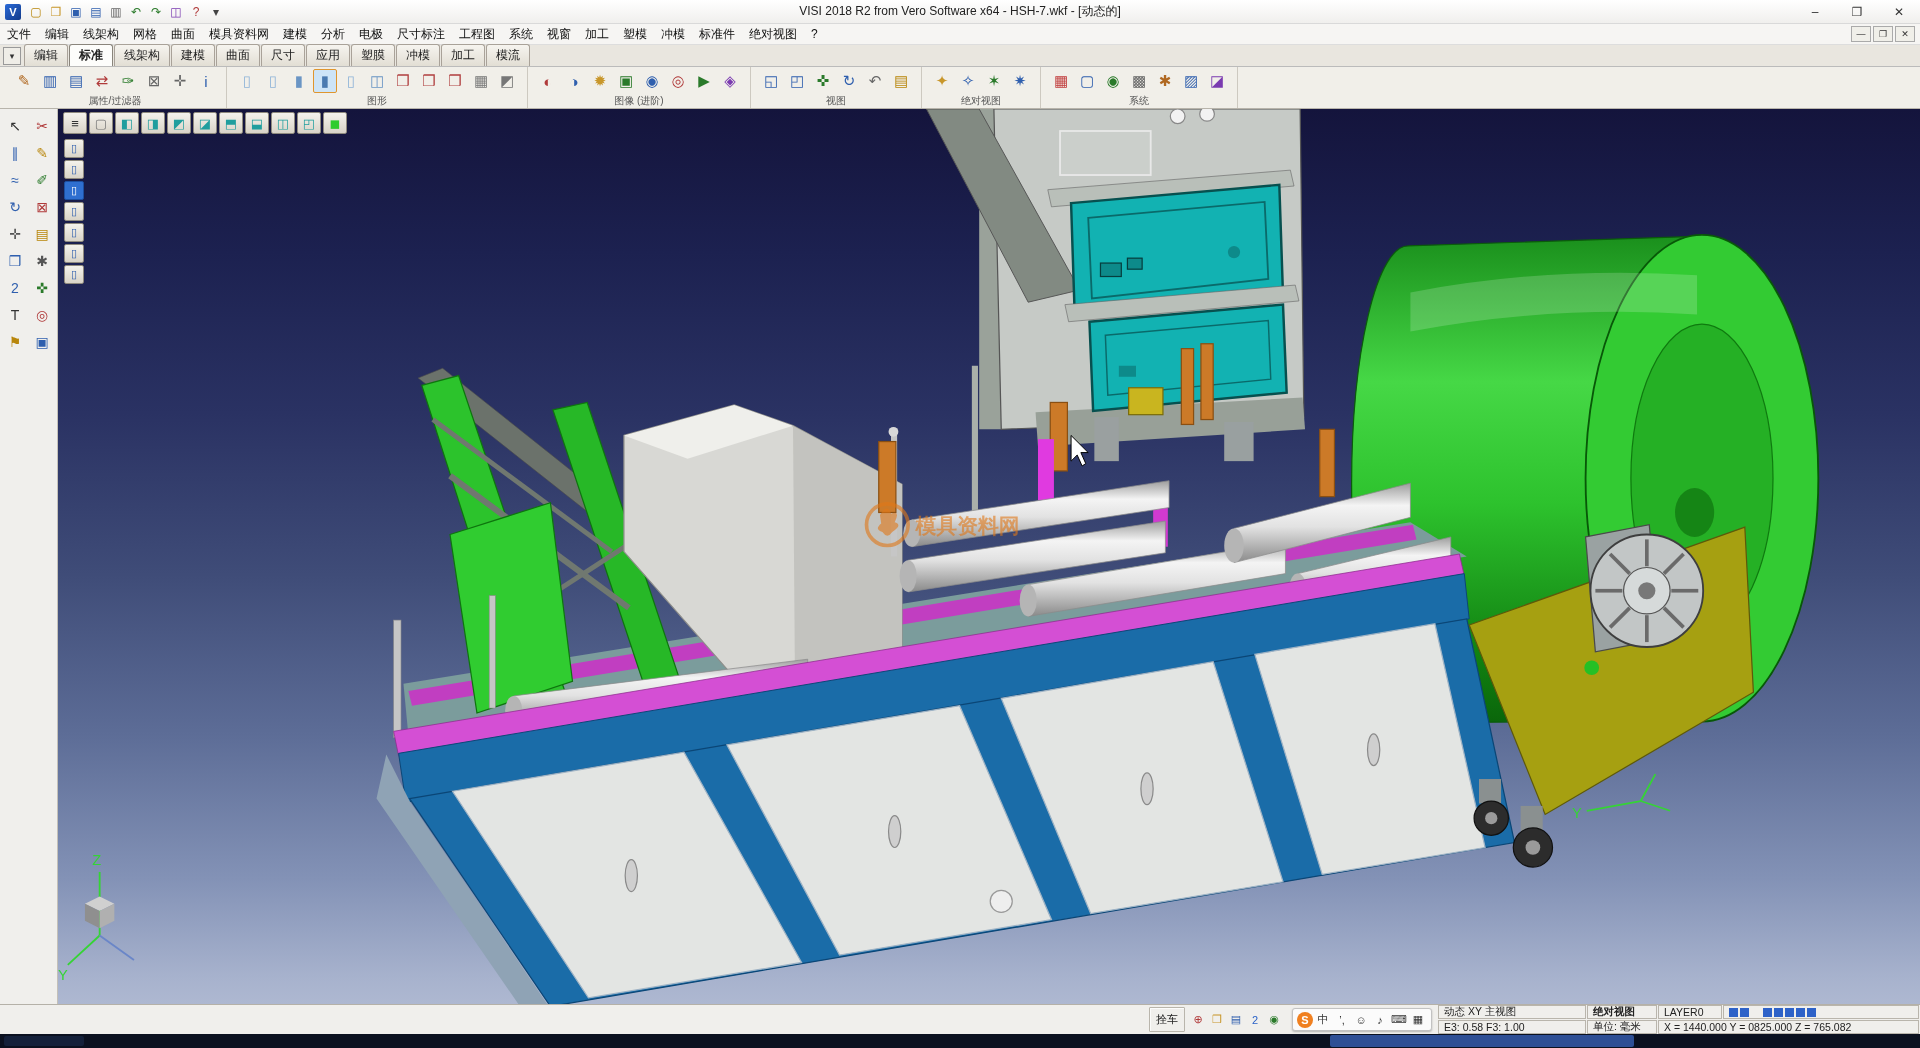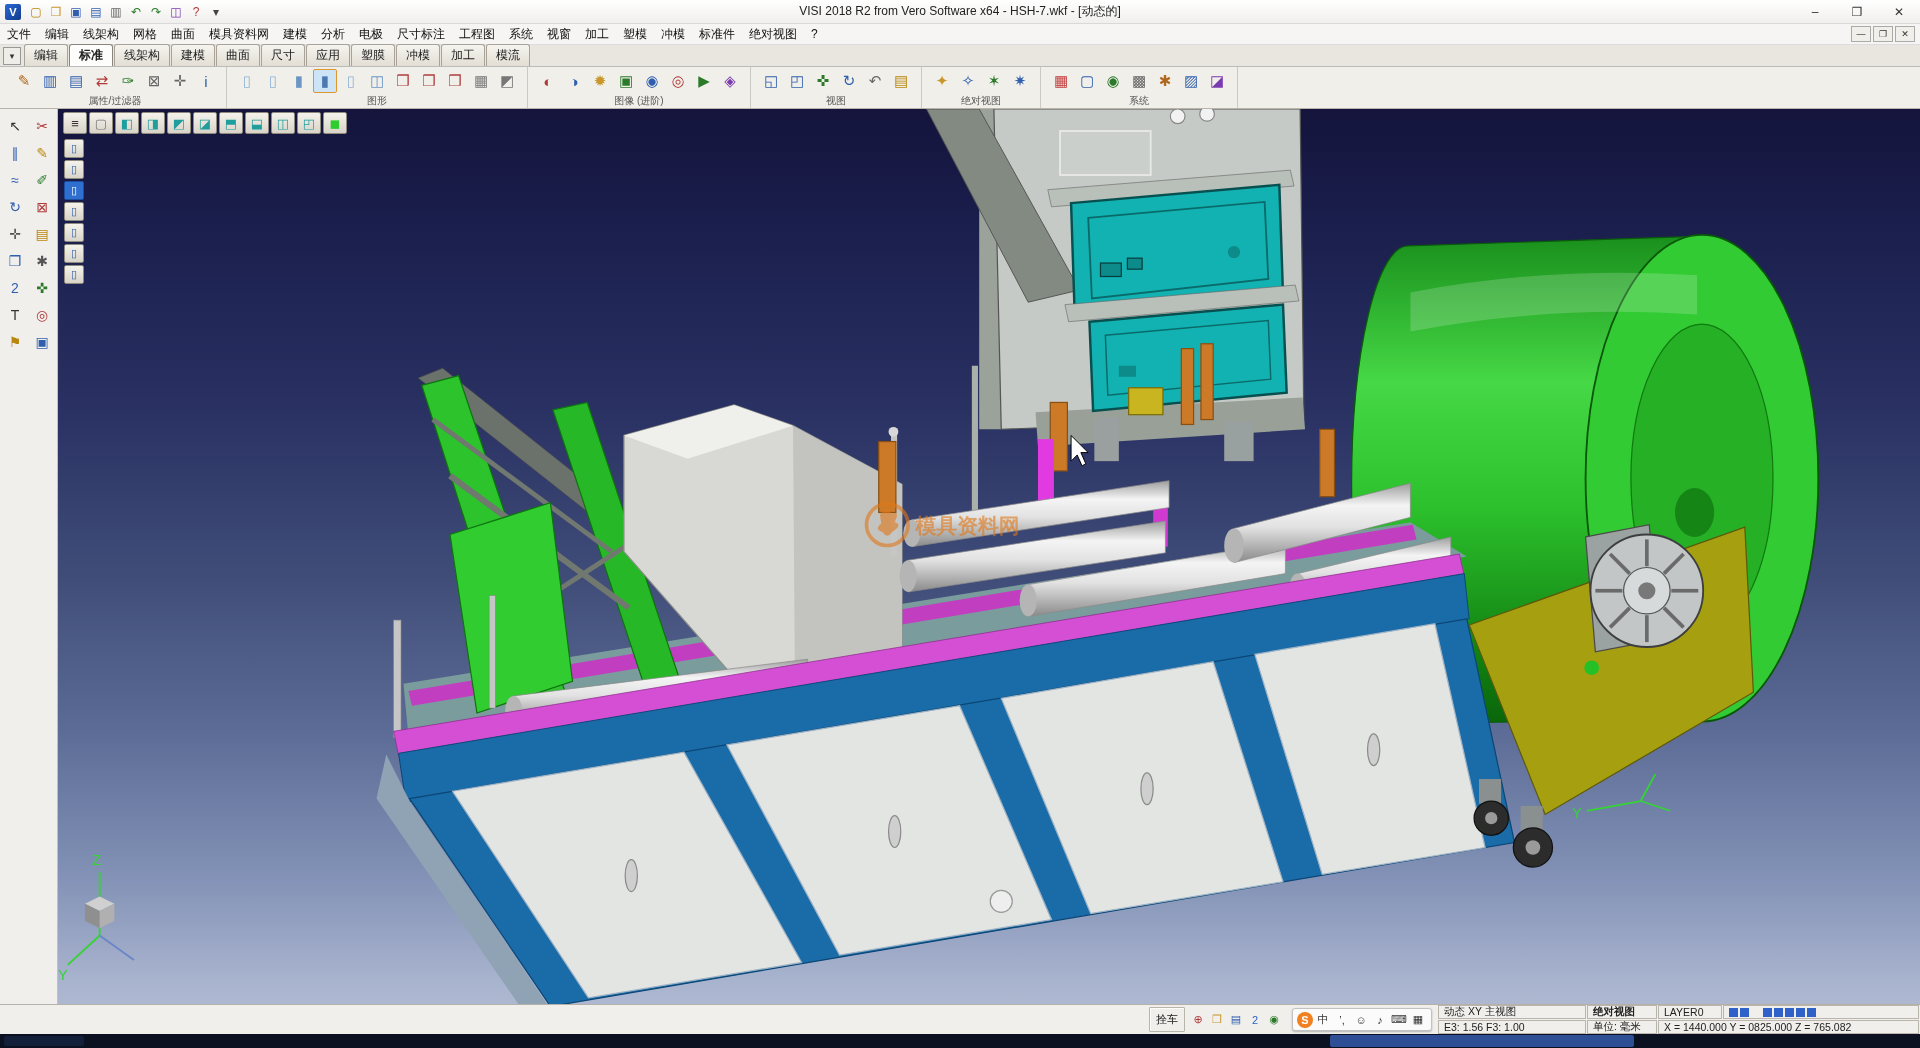--- a/index.html
+++ b/index.html
@@ -484,21 +484,21 @@
             <span class="bar-gap"></span>
             <span class="bar"></span>
             <span class="bar"></span>
             <span class="bar"></span>
             <span class="bar"></span>
             <span class="bar"></span>
           </span>
         </div>
     </div>
     <div class="sb-row">
-      <div class="sb-cell w-scale">E3: 1.56 F3: 1.00</div>
+      <div class="sb-cell w-scale">E3: 0.58 F3: 1.00</div>
       <div class="sb-cell w-units">单位: 毫米</div>
       <div class="sb-cell w-coords">X = 1440.000 Y = 0825.000 Z = 765.082</div>
     </div>
   </div>
 </div>
 
 <div class="taskbar">
   <div class="task-tray"></div>
   <div class="task-active"></div>
 </div>

